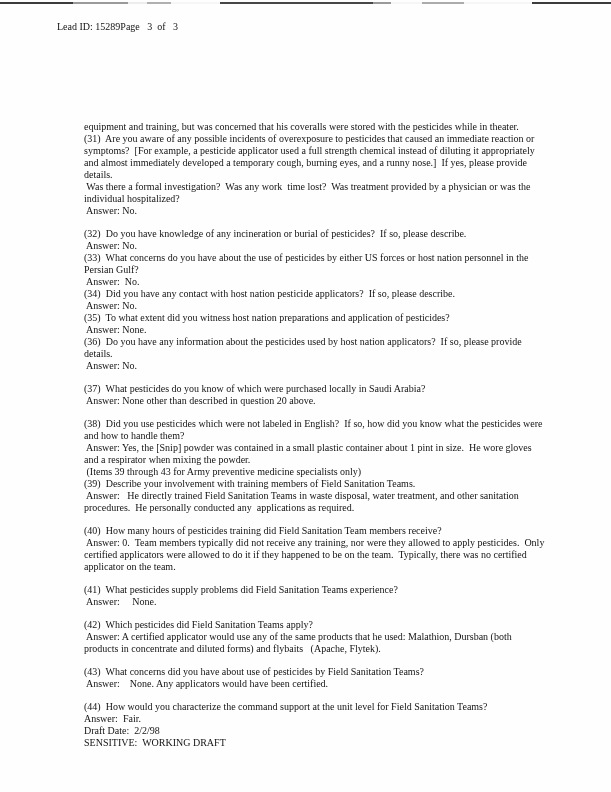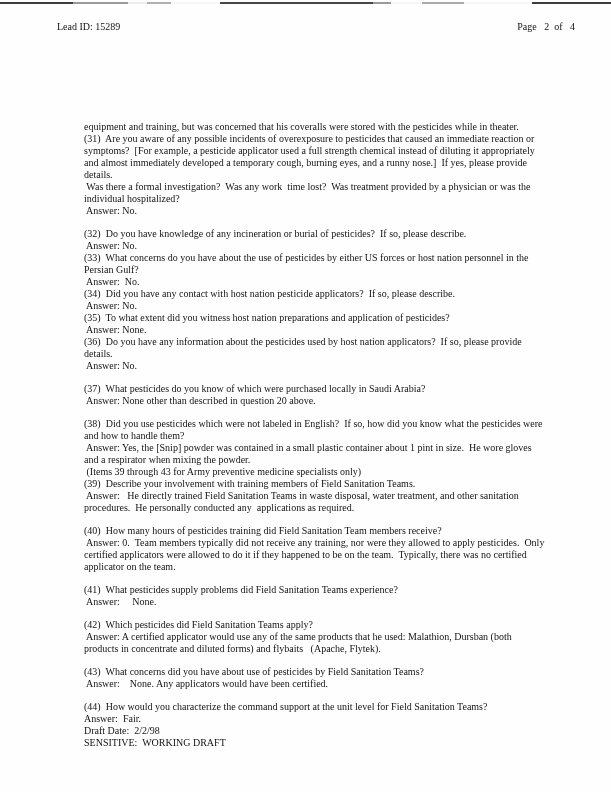--- a/index.html
+++ b/index.html
@@ -26,42 +26,42 @@
       #474747 36%, #474747 61%,
       #9a9a9a 61%, #9a9a9a 64%,
       #f6f6f6 64%, #f6f6f6 69%,
       #ababab 69%, #ababab 76%,
       #f6f6f6 76%, #f6f6f6 87%,
       #3c3c3c 87%, #3c3c3c 100%);
   }
   .header {
     position: absolute; top: 21px; left: 57px; right: 36px;
     font-size: 10px; line-height: 12px;
-    display: flex; justify-content: space-between;
+    display: flex; 
     white-space: pre;
   }
   .content {
     position: absolute; top: 97px; left: 55px; width: 540px;
     font-size: 10px; line-height: 12px;
     white-space: pre;
   }
   .line { height: 12px; margin-left: 29px; }
   .line.gap { margin-top: 11px; }
   .footer-block { margin-top: 11px; }
 </style>
 </head>
 <body style="color: rgb(19, 19, 19);">
 
 <div class="page" style="background: rgb(254, 254, 254);">
 
   <div class="scan-line"></div>
 
   <div class="header">
     <span>Lead ID: 15289</span>
-    <span>Page   2  of   4</span>
+    <span>Page   3  of   3</span>
   </div>
 
   <div class="content">
     <div id="document-body"><div class="line">equipment and training, but was concerned that his coveralls were stored with the pesticides while in theater.</div><div class="line">(31)  Are you aware of any possible incidents of overexposure to pesticides that caused an immediate reaction or</div><div class="line">symptoms?  [For example, a pesticide applicator used a full strength chemical instead of diluting it appropriately</div><div class="line">and almost immediately developed a temporary cough, burning eyes, and a runny nose.]  If yes, please provide</div><div class="line">details.</div><div class="line"> Was there a formal investigation?  Was any work  time lost?  Was treatment provided by a physician or was the</div><div class="line">individual hospitalized?</div><div class="line"> Answer: No.</div><div class="line gap">(32)  Do you have knowledge of any incineration or burial of pesticides?  If so, please describe.</div><div class="line"> Answer: No.</div><div class="line">(33)  What concerns do you have about the use of pesticides by either US forces or host nation personnel in the</div><div class="line">Persian Gulf?</div><div class="line"> Answer:  No.</div><div class="line">(34)  Did you have any contact with host nation pesticide applicators?  If so, please describe.</div><div class="line"> Answer: No.</div><div class="line">(35)  To what extent did you witness host nation preparations and application of pesticides?</div><div class="line"> Answer: None.</div><div class="line">(36)  Do you have any information about the pesticides used by host nation applicators?  If so, please provide</div><div class="line">details.</div><div class="line"> Answer: No.</div><div class="line gap">(37)  What pesticides do you know of which were purchased locally in Saudi Arabia?</div><div class="line"> Answer: None other than described in question 20 above.</div><div class="line gap">(38)  Did you use pesticides which were not labeled in English?  If so, how did you know what the pesticides were</div><div class="line">and how to handle them?</div><div class="line"> Answer: Yes, the [Snip] powder was contained in a small plastic container about 1 pint in size.  He wore gloves</div><div class="line">and a respirator when mixing the powder.</div><div class="line"> (Items 39 through 43 for Army preventive medicine specialists only)</div><div class="line">(39)  Describe your involvement with training members of Field Sanitation Teams.</div><div class="line"> Answer:   He directly trained Field Sanitation Teams in waste disposal, water treatment, and other sanitation</div><div class="line">procedures.  He personally conducted any  applications as required.</div><div class="line gap">(40)  How many hours of pesticides training did Field Sanitation Team members receive?</div><div class="line"> Answer: 0.  Team members typically did not receive any training, nor were they allowed to apply pesticides.  Only</div><div class="line">certified applicators were allowed to do it if they happened to be on the team.  Typically, there was no certified</div><div class="line">applicator on the team.</div><div class="line gap">(41)  What pesticides supply problems did Field Sanitation Teams experience?</div><div class="line"> Answer:     None.</div><div class="line gap">(42)  Which pesticides did Field Sanitation Teams apply?</div><div class="line"> Answer: A certified applicator would use any of the same products that he used: Malathion, Dursban (both</div><div class="line">products in concentrate and diluted forms) and flybaits   (Apache, Flytek).</div><div class="line gap">(43)  What concerns did you have about use of pesticides by Field Sanitation Teams?</div><div class="line"> Answer:    None. Any applicators would have been certified.</div><div class="line gap">(44)  How would you characterize the command support at the unit level for Field Sanitation Teams?</div><div class="line">Answer:  Fair.</div><div class="line">Draft Date:  2/2/98</div><div class="line">SENSITIVE:  WORKING DRAFT</div></div>
     <div class="footer-block">
       
       
     </div>
   </div>
 

